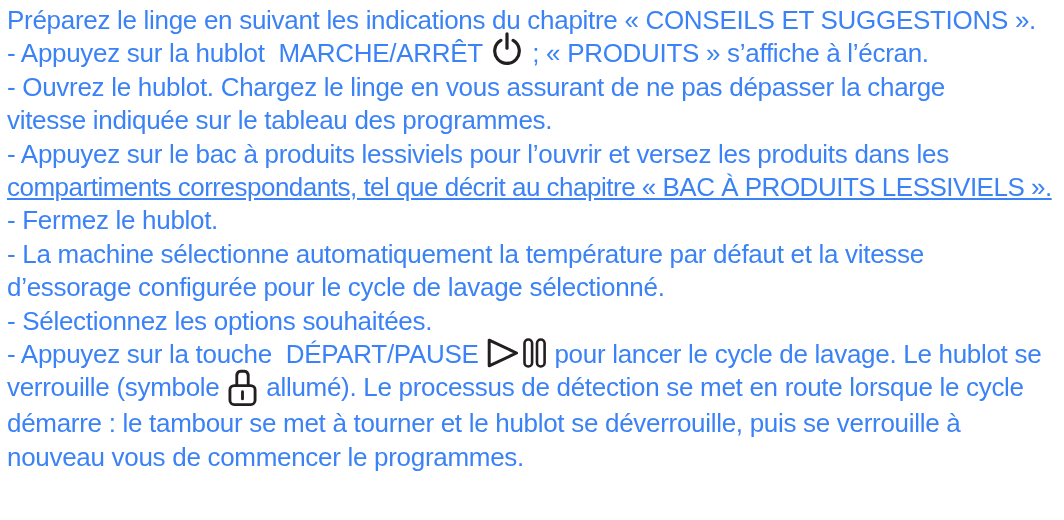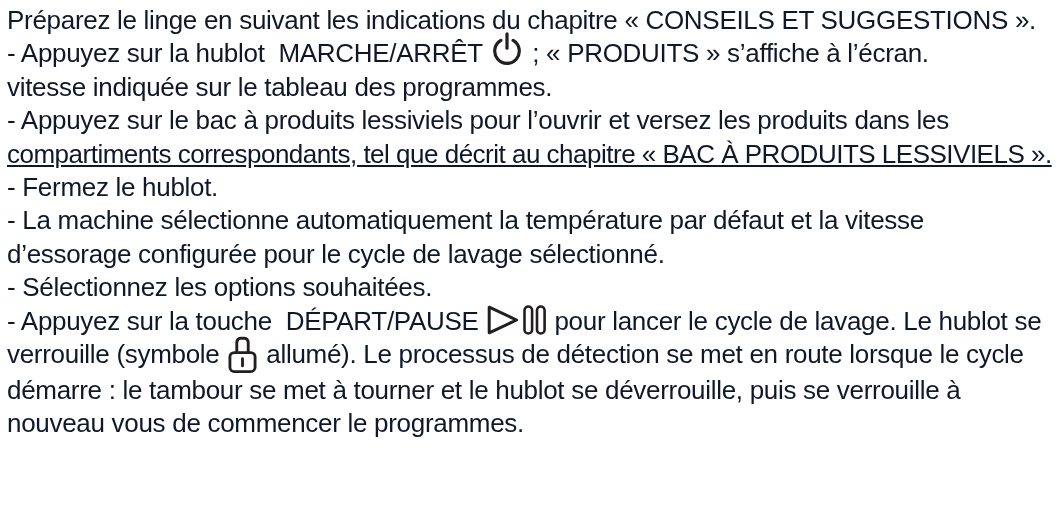--- a/index.html
+++ b/index.html
@@ -7,21 +7,21 @@
     width: 1064px;
     height: 520px;
     background: #ffffff;
     overflow: hidden;
   }
   .doc {
     padding: 4px 4px 0 7px;
     font-family: "Liberation Sans", "DejaVu Sans", sans-serif;
     font-size: 26px;
     font-weight: 400;
-    color: #0f172a;
+    color: #3b82f6;
   }
   .line {
     margin: 0;
     line-height: 33.4px;
     white-space: pre;
   }
   .line-inner {
     white-space: pre;
     letter-spacing: -0.3px;
   }
@@ -42,20 +42,21 @@
 
 <div class="doc">
 
   <p class="line"><span class="line-inner"><span>Préparez le linge en suivant les indications du chapitre « CONSEILS ET SUGGESTIONS ».</span></span></p>
 
   <p class="line"><span class="line-inner"><span>- Appuyez sur la hublot  MARCHE/ARRÊT </span><svg class="icon icon-power" viewBox="0 0 36 36" aria-hidden="true">
           <path d="M 11.5 8.9 A 13 13 0 1 0 24.5 8.9" stroke-width="3.4"></path>
           <line x1="18" y1="2" x2="18" y2="17.2" stroke-width="3.4"></line>
         </svg><span> ; « PRODUITS » s’affiche à l’écran.</span></span></p>
 
+  <p class="line"><span class="line-inner"><span>- Ouvrez le hublot. Chargez le linge en vous assurant de ne pas dépasser la charge</span></span></p>
 
   <p class="line"><span class="line-inner"><span>vitesse indiquée sur le tableau des programmes.</span></span></p>
 
   <p class="line"><span class="line-inner"><span>- Appuyez sur le bac à produits lessiviels pour l’ouvrir et versez les produits dans les</span></span></p>
 
   <p class="line"><span class="line-inner" style="letter-spacing: -0.5px; text-decoration: underline;"><span>compartiments correspondants, tel que décrit au chapitre « BAC À PRODUITS LESSIVIELS ».</span></span></p>
 
   <p class="line"><span class="line-inner"><span>- Fermez le hublot.</span></span></p>
 
   <p class="line"><span class="line-inner"><span>- La machine sélectionne automatiquement la température par défaut et la vitesse</span></span></p>

